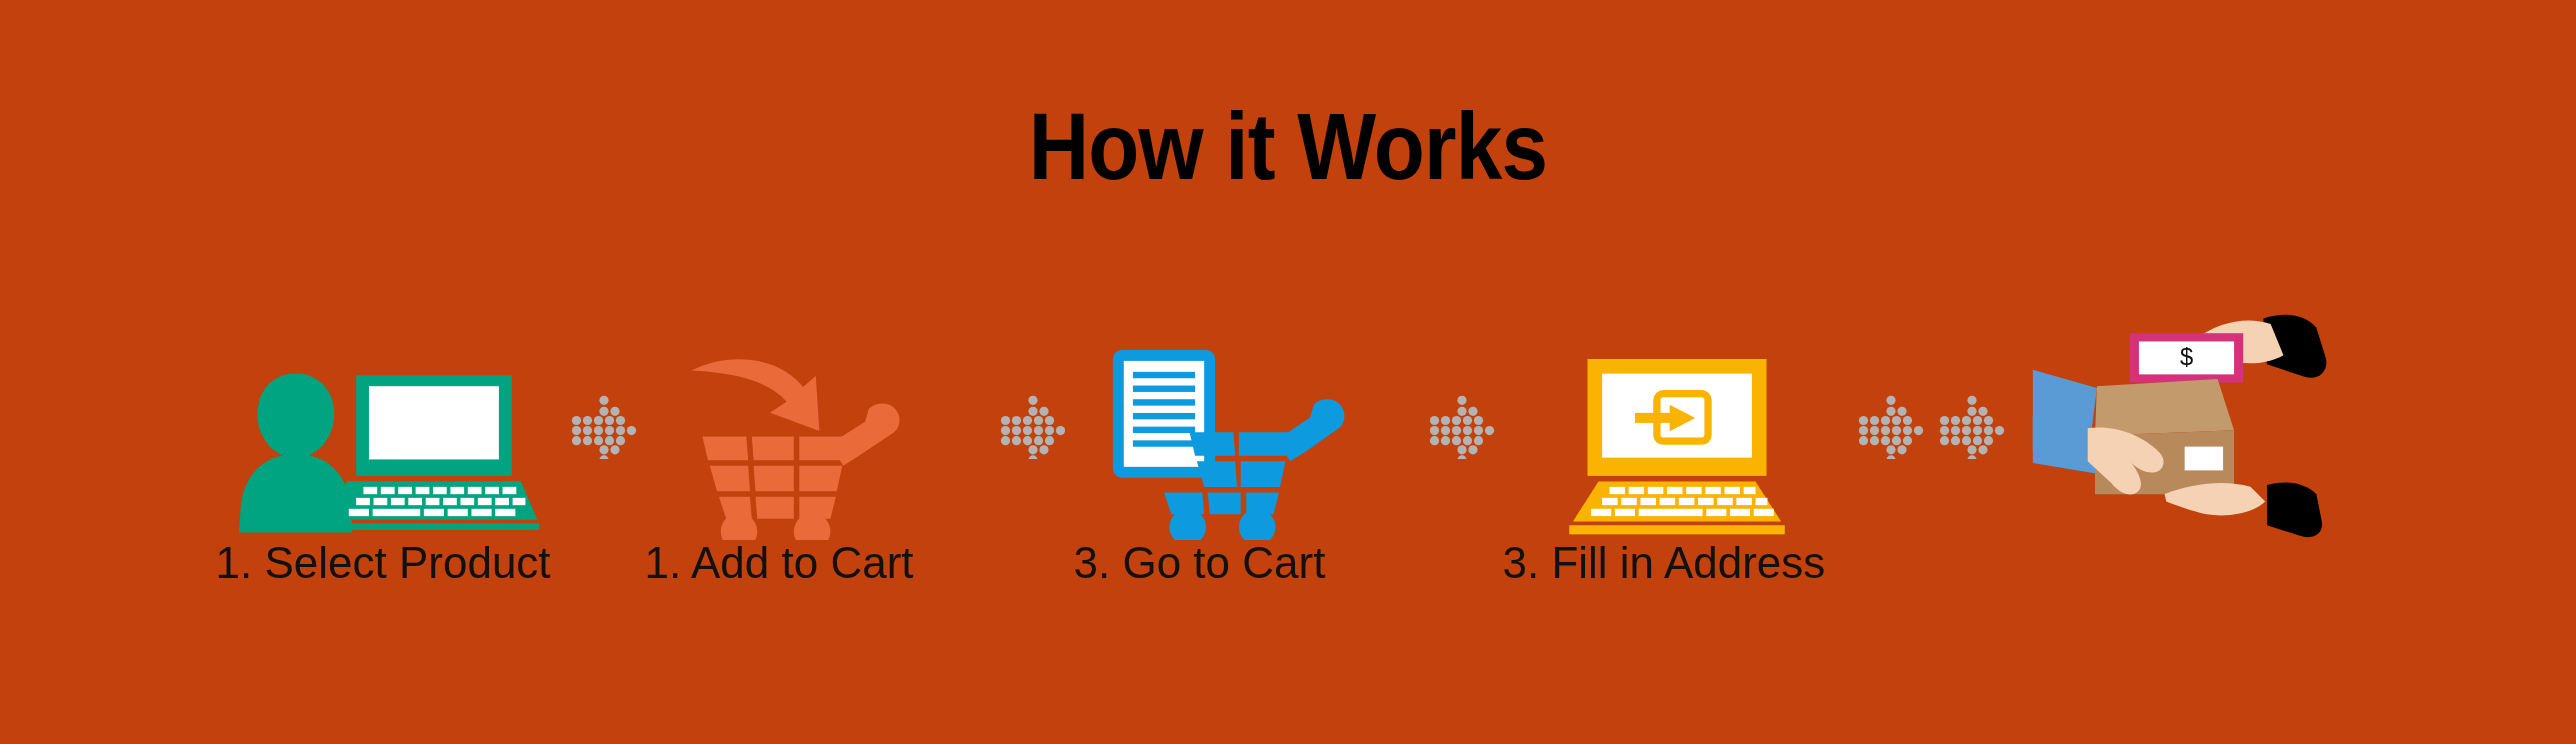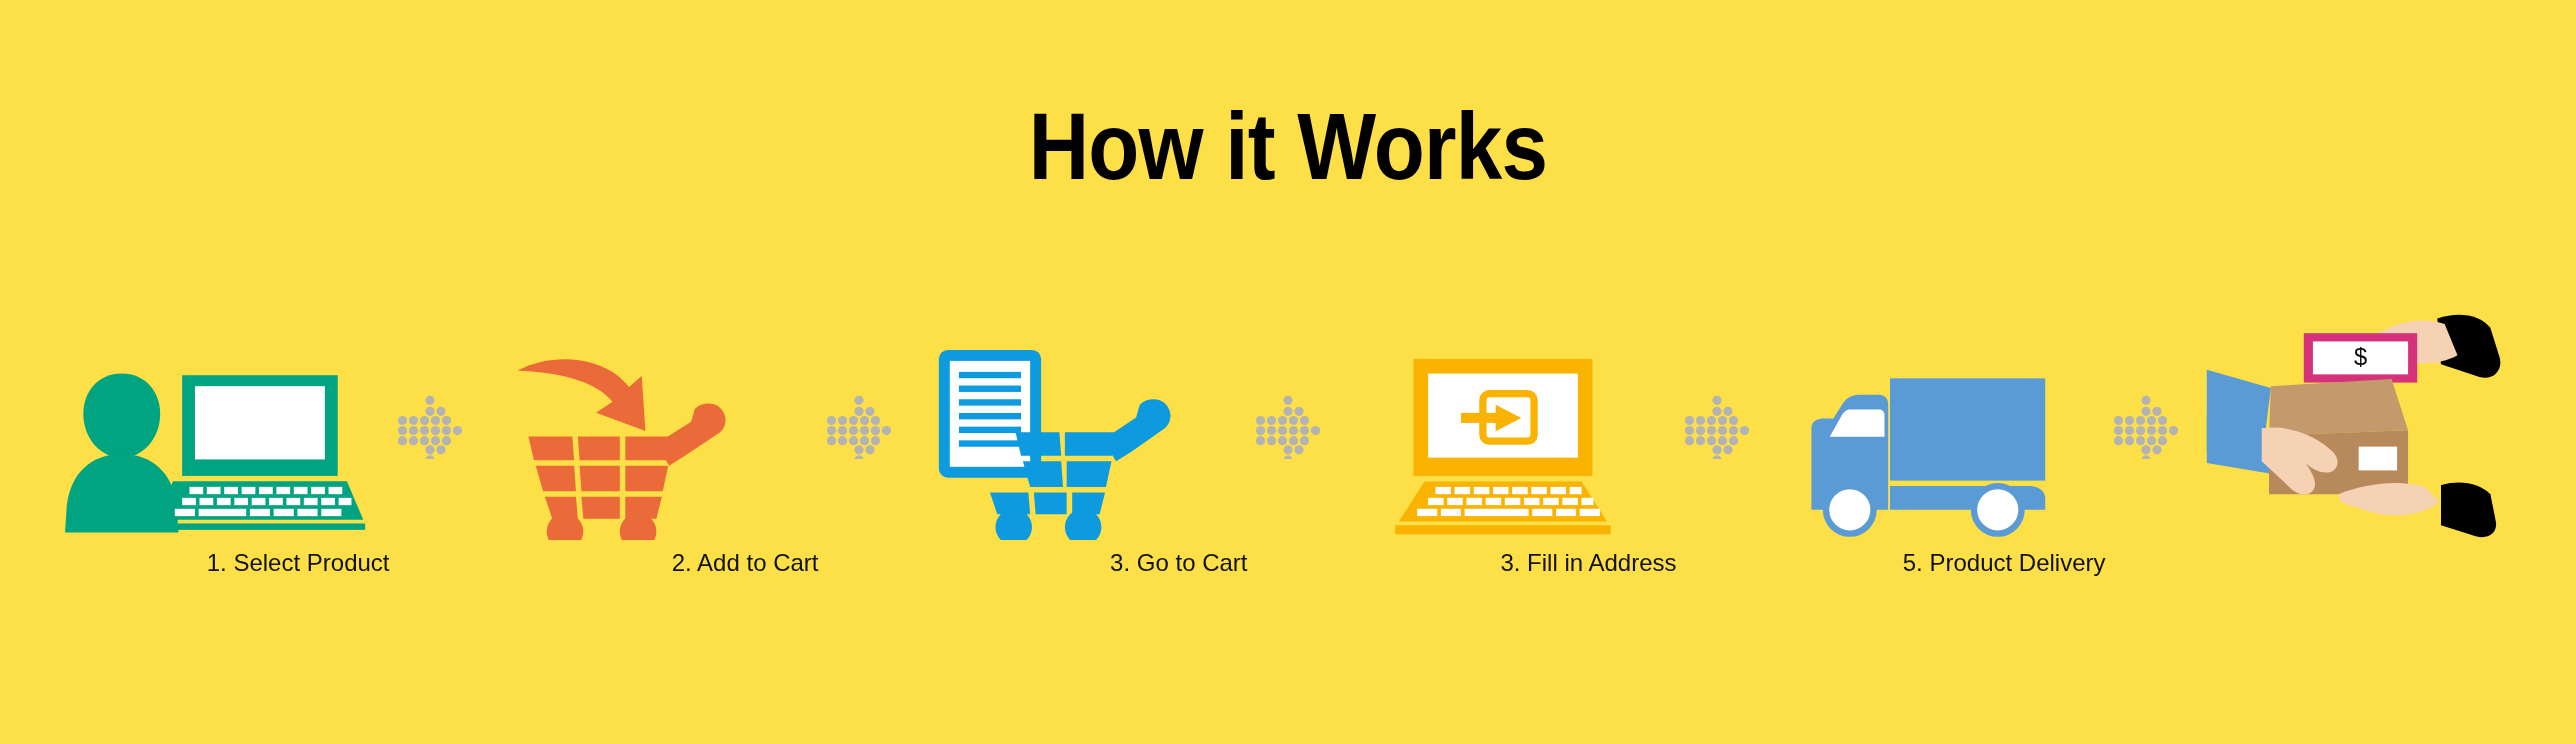--- a/index.html
+++ b/index.html
@@ -12,21 +12,21 @@
     height: 745px;
     overflow: hidden;
     font-family: "Liberation Sans", sans-serif;
     color: #000000;
   }
 
   #infographic {
     position: relative;
     width: 2576px;
     height: 745px;
-    background: #fde047;
+    background: #c2410c;
   }
 
   
   #title {
     position: absolute;
     top: 99px;
     left: 0;
     width: 2576px;
     text-align: center;
     font-family: "Liberation Sans", sans-serif;
@@ -69,24 +69,24 @@
     justify-content: center;
   }
 
   .step-art svg { display: block; }
 
   .step-label {
     position: absolute;
     top: 231px;
     left: 0;
     width: 348px;
-    text-align: right;
+    text-align: left;
     font-family: "Liberation Sans", sans-serif;
     font-weight: 400;
-    font-size: 24px;
+    font-size: 44px;
     line-height: 42px;
     color: #111111;
     white-space: nowrap;
   }
 
   
   .sep {
     width: 81px;
     height: 229px;
     flex: 0 0 auto;
@@ -212,21 +212,21 @@
           <g fill="#ea6a3a">
             <path d="M36 158 L70 158 L72 182 L44 182 Z"></path>
             <path d="M76 158 L118 158 L118 182 L78 182 Z"></path>
             <path d="M124 158 L164 158 L158 182 L124 182 Z"></path>
           </g>
 
           <circle cx="58" cy="196" r="20" fill="#ea6a3a"></circle>
           <circle cx="138" cy="196" r="20" fill="#ea6a3a"></circle>
         </svg>
       </div>
-      <div class="step-label">2. Add to Cart</div>
+      <div class="step-label">1. Add to Cart</div>
     </div>
 
     <div class="sep">
       <svg width="66" height="66" viewBox="0 0 72 72">
         <g fill="#b3b3b3">
           <circle cx="36" cy="8" r="5"></circle>
           <circle cx="36" cy="20" r="5"></circle>
             <circle cx="48" cy="20" r="5"></circle>
           <circle cx="6" cy="30" r="5"></circle>
             <circle cx="18" cy="30" r="5"></circle>
@@ -395,39 +395,20 @@
             <circle cx="30" cy="52" r="5"></circle>
           <circle cx="42" cy="52" r="5"></circle>
             <circle cx="54" cy="52" r="5"></circle>
           <circle cx="36" cy="62" r="5"></circle>
             <circle cx="48" cy="62" r="5"></circle>
           <circle cx="36" cy="73" r="5"></circle>
         </g>
       </svg>
     </div>
 
-    <div class="step">
-      <div class="step-art">
-        <svg width="274" height="169" viewBox="0 0 300 185">
-
-          <rect x="104" y="8" width="170" height="112" fill="#5b9bd5"></rect>
-
-          <path d="M104 126 L256 126 C268 126 274 132 274 140 L274 152 L104 152 Z" fill="#5b9bd5"></path>
-
-          <path d="M42 52 L52 36 C56 30 62 26 70 26 L92 26 C98 26 102 30 102 36 L102 152 L18 152 L18 62 C18 56 24 52 30 52 Z" fill="#5b9bd5"></path>
-
-          <path d="M60 42 L92 42 C96 42 98 45 98 48 L98 72 L38 72 L52 47 C54 44 57 42 60 42 Z" fill="#ffffff"></path>
-
-          <circle cx="60" cy="152" r="26" fill="#ffffff" stroke="#5b9bd5" stroke-width="7"></circle>
-
-          <circle cx="222" cy="152" r="26" fill="#ffffff" stroke="#5b9bd5" stroke-width="7"></circle>
-        </svg>
-      </div>
-      <div class="step-label">5. Product Delivery</div>
-    </div>
 
     <div class="sep">
       <svg width="66" height="66" viewBox="0 0 72 72">
         <g fill="#b3b3b3">
           <circle cx="36" cy="8" r="5"></circle>
           <circle cx="36" cy="20" r="5"></circle>
             <circle cx="48" cy="20" r="5"></circle>
           <circle cx="6" cy="30" r="5"></circle>
             <circle cx="18" cy="30" r="5"></circle>
             <circle cx="30" cy="30" r="5"></circle>

